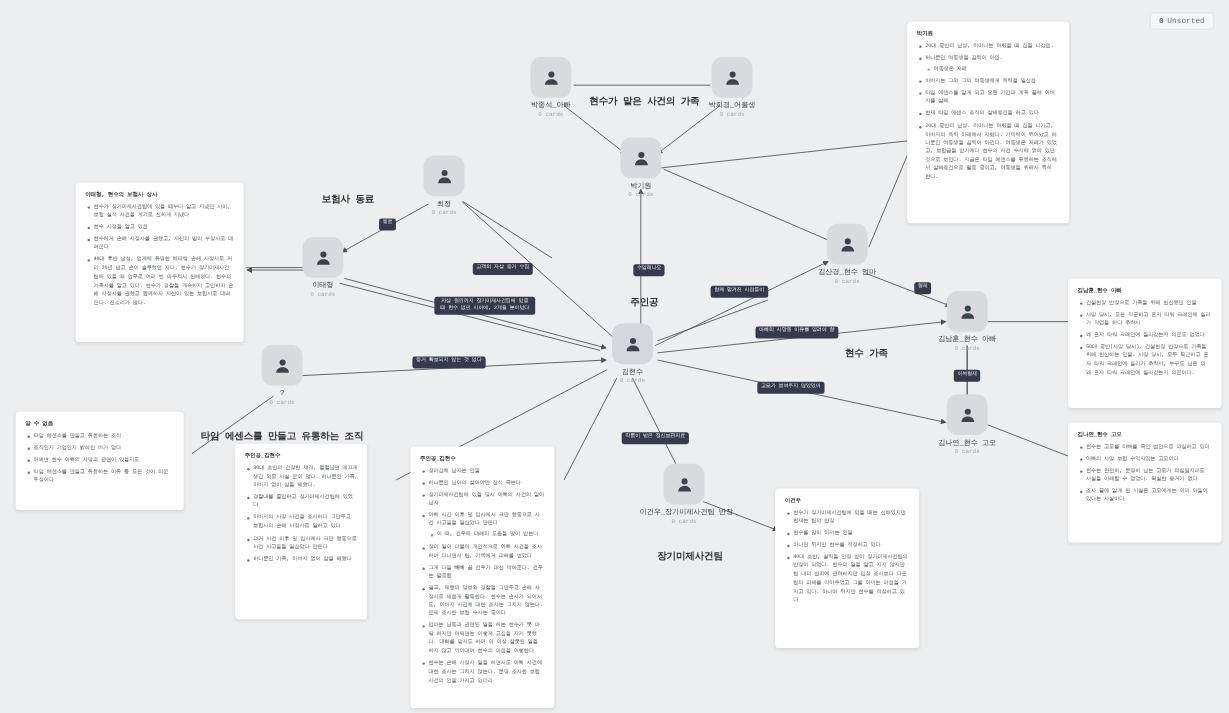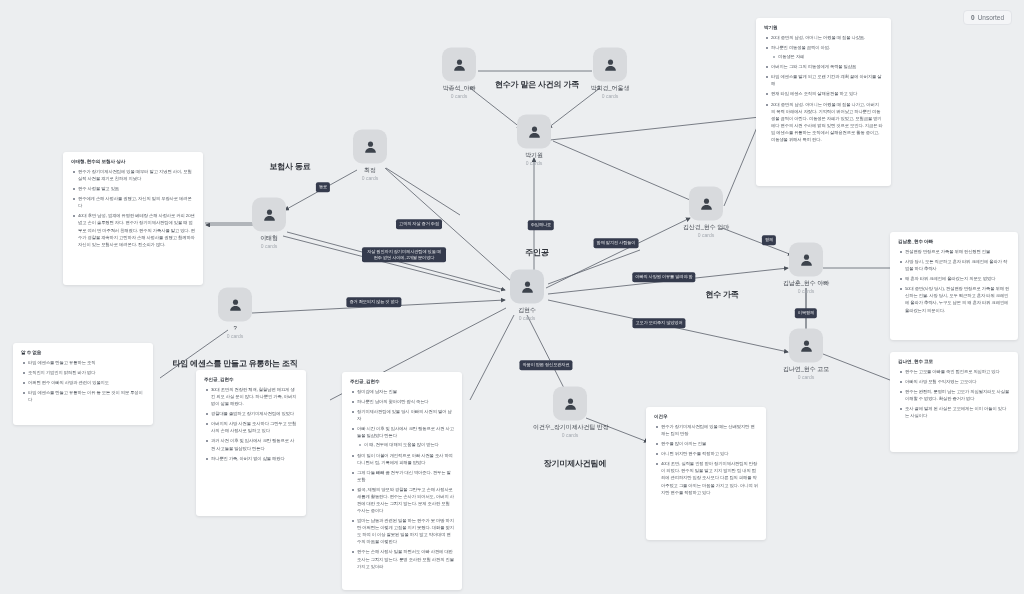--- a/index.html
+++ b/index.html
@@ -6,20 +6,21 @@
   html, body {
     width: 1024px; height: 594px;
     overflow: hidden;
     background: #eceef0;
     font-family: "Liberation Sans", "DejaVu Sans", sans-serif;
   }
   #canvas {
     position: relative;
     width: 1024px; height: 494px;
     background: #eceef0;
+    font-family: Liberation Mono, monospace;
   }
   #edges { position: absolute; inset: 0; width: 1024px; height: 594px; pointer-events: none; }
 
   
   .node {
     position: absolute;
     width: 74px;
     transform: translate(-50%, -50%);
     text-align: center;
     cursor: pointer;
@@ -305,21 +306,21 @@
         <div class="nlabel">이건우_장기미제사건팀 반장</div>
         <div class="ncount">0 cards</div>
       </div>
     </div>
   <div id="groups-layer">
       <div class="group-label" style="left: 537px; top: 84px;">현수가 맡은 사건의 가족</div>
       <div class="group-label" style="left: 290px; top: 166px;">보험사 동료</div>
       <div class="group-label" style="left: 537px; top: 252px;">주인공</div>
       <div class="group-label" style="left: 722px; top: 294px;">현수 가족</div>
       <div class="group-label" style="left: 235px; top: 363px;">타임 에센스를 만들고 유통하는 조직</div>
-      <div class="group-label" style="left: 575px; top: 463px;">장기미제사건팀에</div>
+      <div class="group-label" style="left: 575px; top: 463px;">장기미제사건팀</div>
     </div>
   <div id="badges-layer">
       <div class="edge-badge narrow" style="left: 323px; top: 187px;">동료</div>
       <div class="edge-badge" style="left: 419px; top: 224px;">고객의 자살 증거 수집</div>
       <div class="edge-badge" style="left: 404px; top: 255px;">자살 원인까지 장기미제사건팀에 있을 때 현수 없던 사이에, 2개월 분이었다</div>
       <div class="edge-badge" style="left: 374px; top: 302px;">증거 확보되지 않는 것 없다</div>
       <div class="edge-badge" style="left: 616px; top: 243px;">함께 맡겨진 사람들이</div>
       <div class="edge-badge" style="left: 664px; top: 277px;">아빠의 사망원 이유를 알려야 함</div>
       <div class="edge-badge" style="left: 659px; top: 323px;">고모가 보여주지 않았었어</div>
       <div class="edge-badge narrow" style="left: 541px; top: 225px;">수임해나요</div>

